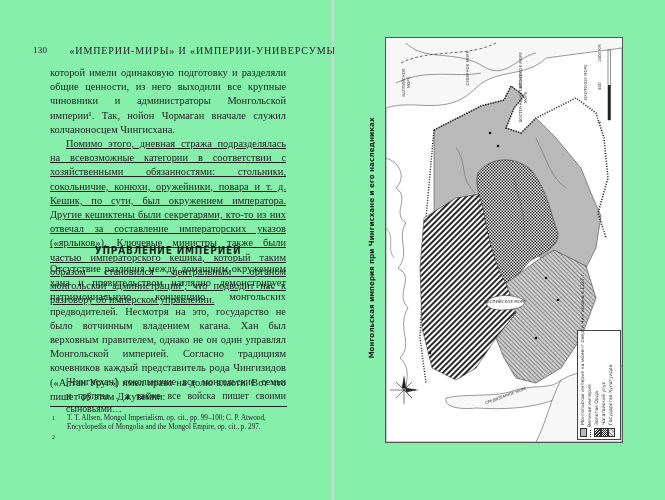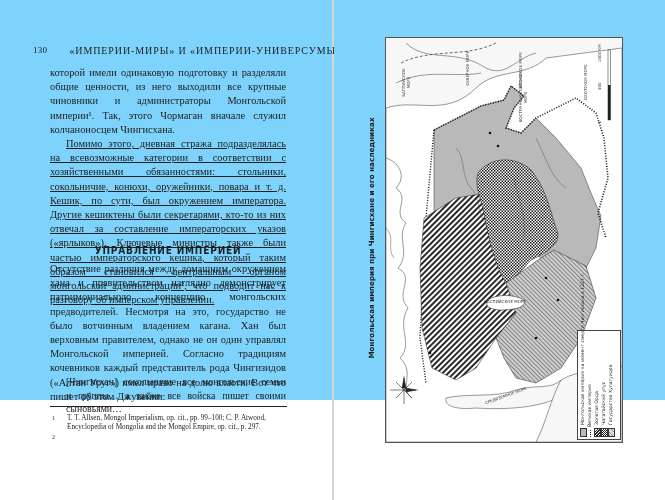--- a/index.html
+++ b/index.html
@@ -3,21 +3,21 @@
   <meta charset="utf-8">
   <style>
     html, body { margin: 0; padding: 0; }
     body {
       width: 665px; height: 500px; overflow: hidden;
       background: #ffffff; position: relative;
       font-family: "Liberation Serif", "DejaVu Serif", serif;
       color: #1e1e1e;
     }
     .spread { position: absolute; inset: 0; display: flex; }
-    .page { position: relative; height: 400px; background: #7dd3fc; }
+    .page { position: relative; height: 500px; background: #86efac; }
     .page-left { width: 332px; }
     .gutter { width: 2px; height: 500px; background: #d4d4d4; }
     .page-right { width: 331px; }
 
     .running-head {
       position: absolute; left: 33px; top: 45px; width: 270px;
       font-size: 8.6px; letter-spacing: 0.3px; color: #222;
       display: flex; gap: 22px; white-space: nowrap;
     }
     .running-head .folio { font-size: 9px; }
@@ -97,21 +97,21 @@
 
 <div class="spread">
 
   <div class="page page-left">
     <div class="running-head">
       <span class="folio">130</span>
       <span class="rh-title">«Империи-миры» и «империи-универсумы»</span>
     </div>
 
     <div class="body-text p1">
-      <p>которой имели одинаковую подготовку и разделяли общие ценности, из него выходили все крупные чиновники и администраторы Монгольской империи¹. Так, этого Чормаган вначале служил колчаноносцем Чингисхана.</p>
+      <p>которой имели одинаковую подготовку и разделяли общие ценности, из него выходили все крупные чиновники и администраторы Монгольской империи¹. Так, нойон Чормаган вначале служил колчаноносцем Чингисхана.</p>
       <p class="indent">Помимо этого, дневная стража подразделялась на всевозможные категории в соответствии с хозяйственными обязанностями: стольники, сокольничие, конюхи, оружейники, повара и т. д. Кешик, по сути, был окружением императора. Другие кешиктены были секретарями, кто-то из них отвечал за составление императорских указов («ярлыков»). Ключевые министры также были частью императорского кешика, который таким образом становился центральным органом монгольской администрации², что подводит нас к разговору об имперском управлении.</p>
     </div>
 
     <div class="heading">Управление империей</div>
 
     <div class="body-text p2">
       <p>Отсутствие различия между домашним окружением хана и правительством наглядно демонстрирует патримониальную концепцию монгольских предводителей. Несмотря на это, государство не было вотчинным владением кагана. Хан был верховным правителем, однако не он один управлял Монгольской империей. Согласно традициям кочевников каждый представитель рода Чингизидов («Алтан Уруг») имел право на долю власти. Вот что пишет об этом Джувейни:</p>
     </div>
 
     <div class="quote">

